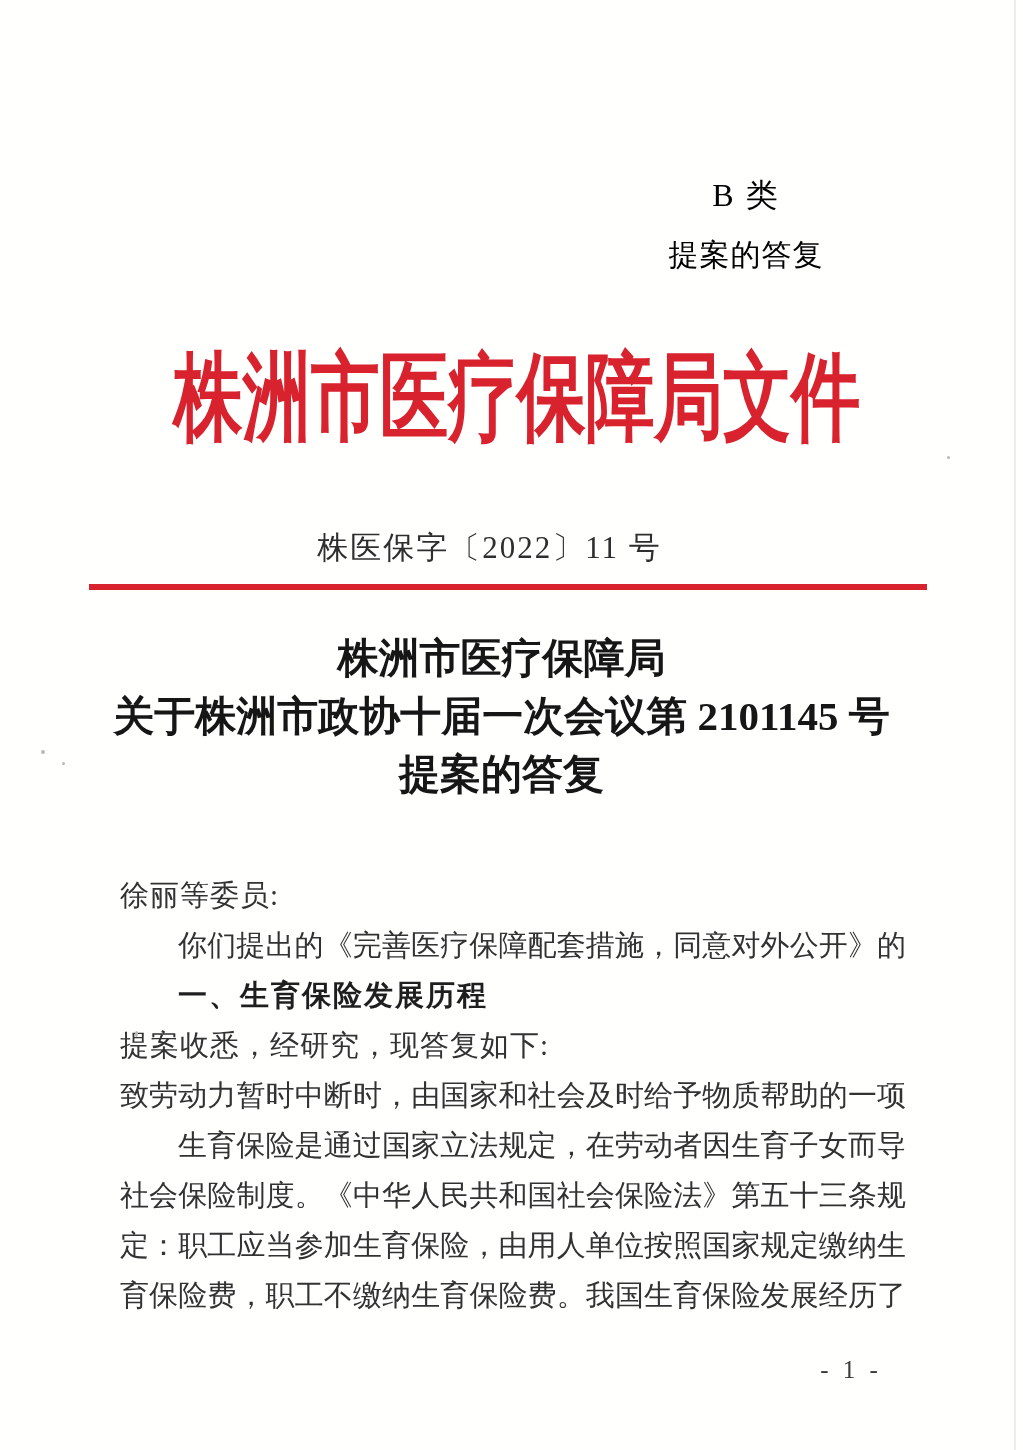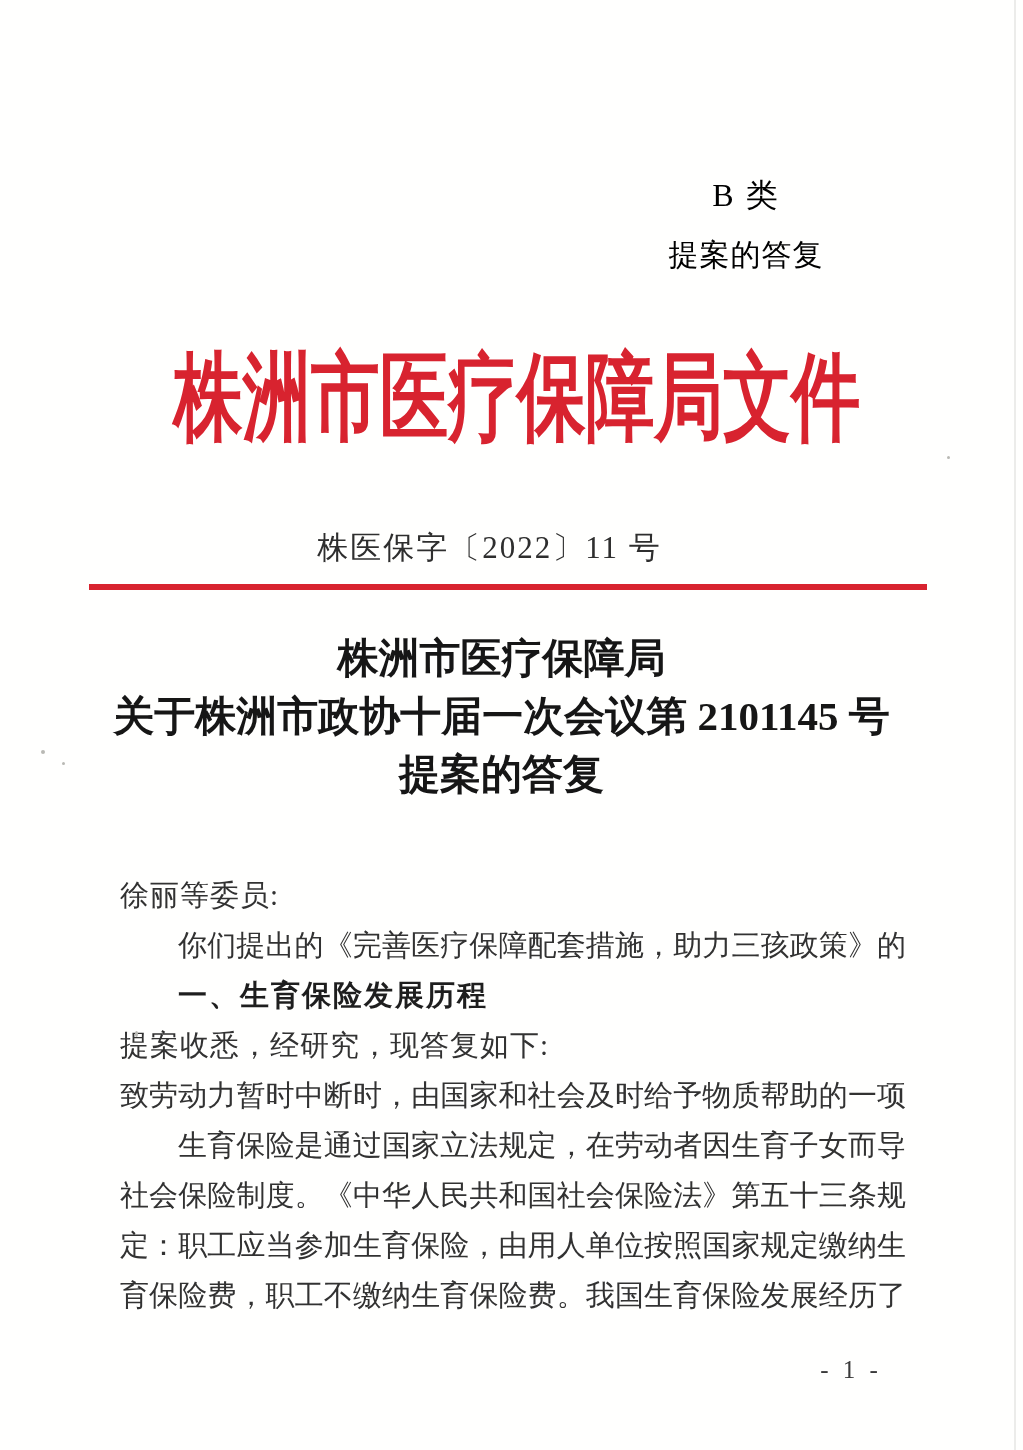--- a/index.html
+++ b/index.html
@@ -104,21 +104,21 @@
   <hr class="red-rule">
 
   <div class="title-block">
     <div class="title-line">株洲市医疗保障局</div>
     <div class="title-line">关于株洲市政协十届一次会议第 2101145 号</div>
     <div class="title-line">提案的答复</div>
   </div>
 
   <div class="body-block">
     <div class="bline">徐丽等委员:</div>
-    <div class="bline just ind">你们提出的《完善医疗保障配套措施，助力三孩政策》的</div>
+    <div class="bline just ind">你们提出的《完善医疗保障配套措施，同意对外公开》的</div>
     <div class="bline heading ind">一、生育保险发展历程</div>
     <div class="bline">提案收悉，经研究，现答复如下:</div>
     <div class="bline just">致劳动力暂时中断时，由国家和社会及时给予物质帮助的一项</div>
     <div class="bline just ind">生育保险是通过国家立法规定，在劳动者因生育子女而导</div>
     <div class="bline just">社会保险制度。《中华人民共和国社会保险法》第五十三条规</div>
     <div class="bline just">定：职工应当参加生育保险，由用人单位按照国家规定缴纳生</div>
     <div class="bline just">育保险费，职工不缴纳生育保险费。我国生育保险发展经历了</div>
   </div>
 
   <div class="page-num">- 1 -</div>

